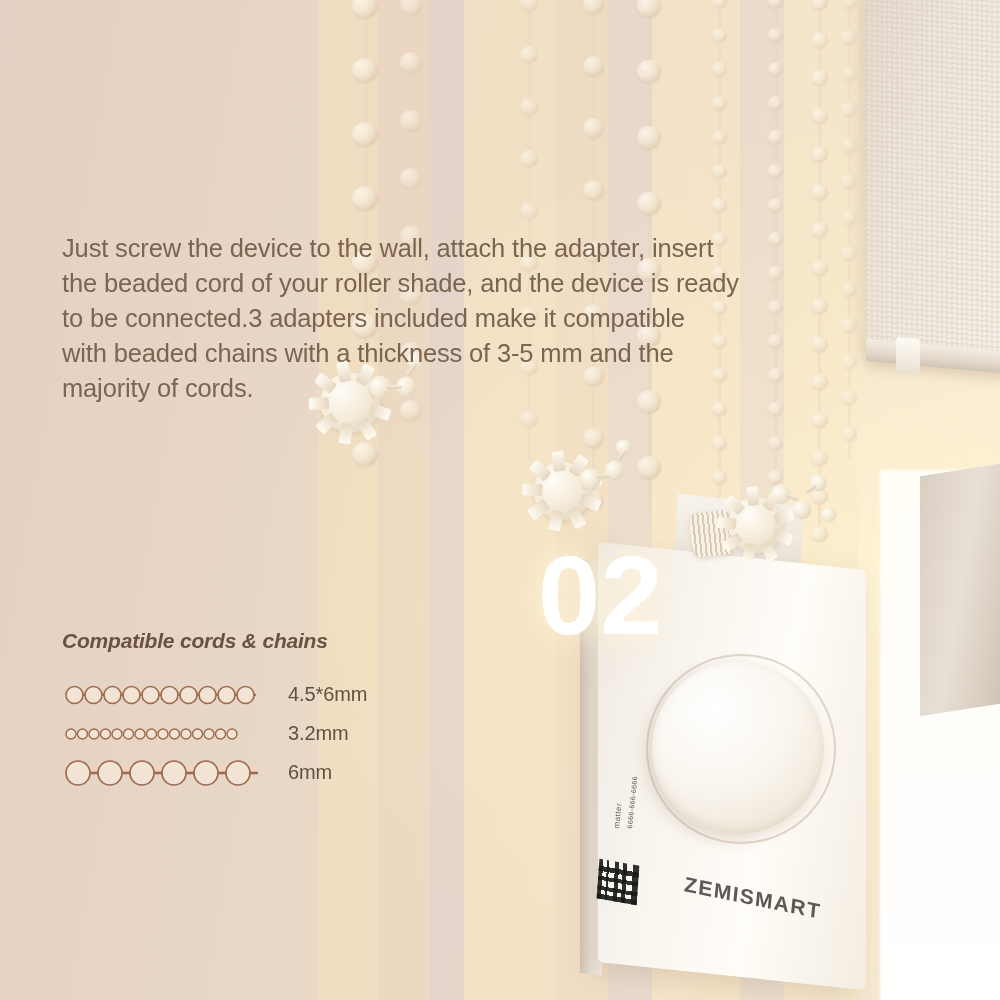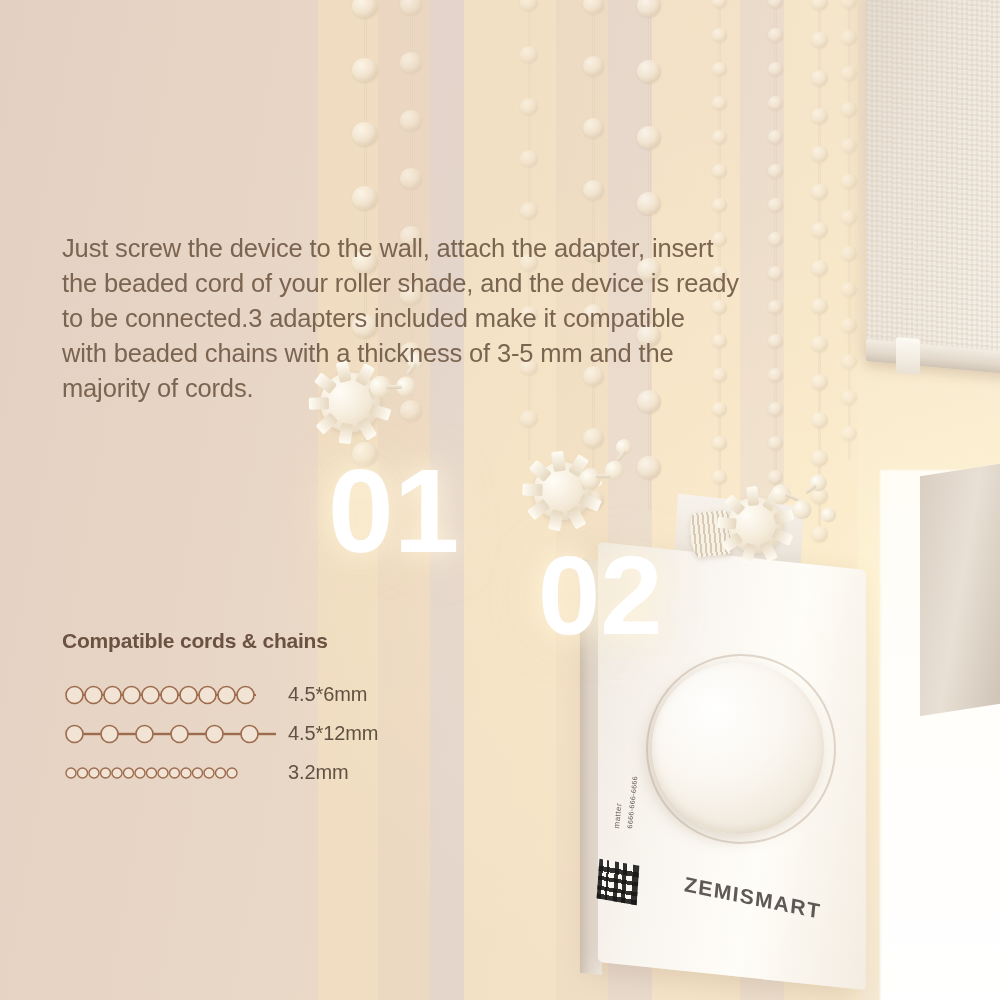--- a/index.html
+++ b/index.html
@@ -179,21 +179,21 @@
     text-shadow: 0 0 26px rgba(255,246,220,.95), 0 0 52px rgba(255,240,205,.7);
   }
   #step-01 { left: 328px; top: 452px; font-size: 118px; }
   #step-02 { left: 538px; top: 540px; font-size: 112px; }
   #step-03 { left: 718px; top: 572px; font-size: 108px; }
 
   
   .legend { position: absolute; left: 62px; top: 629px; width: 400px; }
   .legend-title {
     font-size: 21px; font-weight: 700; color: #6a5140;
-    letter-spacing: -0.2px; margin-bottom: 22px;
+    letter-spacing: -0.2px; margin-bottom: 22px; font-style: italic;
   }
   .legend-row {
     display: flex; align-items: center; height: 39px;
   }
   .chain-art { width: 220px; height: 26px; position: relative; }
   .legend-label {
     font-size: 20px; color: #5f5243; letter-spacing: -0.1px;
     margin-left: 6px;
   }
   .chain-art svg { display: block; }
@@ -422,21 +422,20 @@
       <div class="alink" style="left: 98px; top: 28px; width: 14px; transform: rotate(28deg);"></div>
       <div class="alink" style="left: 118px; top: 22px; width: 13px; transform: rotate(-30deg);"></div>
     </div>
 
   <div class="paragraph">Just screw the device to the wall, attach the adapter, insert
 the beaded cord of your roller shade, and the device is ready
 to be connected.3 adapters included make it compatible
 with beaded chains with a thickness of 3-5 mm and the
 majority of cords.</div>
 
-  <div class="stepnum" id="step-01">01</div>
   <div class="stepnum" id="step-02">02</div>
 
   <div class="legend">
     <div class="legend-title">Compatible cords &amp; chains</div>
     <div id="legend-rows">
         <div class="legend-row">
           <div class="chain-art">
             <svg width="220" height="26" viewBox="0 0 220 26">
               <circle cx="12.5" cy="13" r="8.5" fill="#f2e4d4" stroke="#9d6b4e" stroke-width="1.6"></circle>
               <line x1="21" y1="13" x2="23" y2="13" stroke="#9d6b4e" stroke-width="2"></line>
@@ -458,54 +457,54 @@
               <line x1="173" y1="13" x2="175" y2="13" stroke="#9d6b4e" stroke-width="2"></line>
               <circle cx="183.5" cy="13" r="8.5" fill="#f2e4d4" stroke="#9d6b4e" stroke-width="1.6"></circle>
               <line x1="192" y1="13" x2="194" y2="13" stroke="#9d6b4e" stroke-width="2"></line>
             </svg>
           </div>
           <div class="legend-label">4.5*6mm</div>
         </div>
         <div class="legend-row">
           <div class="chain-art">
             <svg width="220" height="26" viewBox="0 0 220 26">
-              <circle cx="12.5" cy="13" r="8.5" fill="#f2e4d4" stroke="#9d6b4e" stroke-width="1.6"></circle>
-              <line x1="21" y1="13" x2="39" y2="13" stroke="#9d6b4e" stroke-width="2.4"></line>
-              <circle cx="47.5" cy="13" r="8.5" fill="#f2e4d4" stroke="#9d6b4e" stroke-width="1.6"></circle>
-              <line x1="56" y1="13" x2="74" y2="13" stroke="#9d6b4e" stroke-width="2.4"></line>
-              <circle cx="82.5" cy="13" r="8.5" fill="#f2e4d4" stroke="#9d6b4e" stroke-width="1.6"></circle>
-              <line x1="91" y1="13" x2="109" y2="13" stroke="#9d6b4e" stroke-width="2.4"></line>
-              <circle cx="117.5" cy="13" r="8.5" fill="#f2e4d4" stroke="#9d6b4e" stroke-width="1.6"></circle>
-              <line x1="126" y1="13" x2="144" y2="13" stroke="#9d6b4e" stroke-width="2.4"></line>
-              <circle cx="152.5" cy="13" r="8.5" fill="#f2e4d4" stroke="#9d6b4e" stroke-width="1.6"></circle>
-              <line x1="161" y1="13" x2="179" y2="13" stroke="#9d6b4e" stroke-width="2.4"></line>
-              <circle cx="187.5" cy="13" r="8.5" fill="#f2e4d4" stroke="#9d6b4e" stroke-width="1.6"></circle>
-              <line x1="196" y1="13" x2="214" y2="13" stroke="#9d6b4e" stroke-width="2.4"></line>
-            </svg>
-          </div>
-          <div class="legend-label">4.5*12mm</div>
-        </div>
-        <div class="legend-row">
-          <div class="chain-art">
-            <svg width="220" height="26" viewBox="0 0 220 26">
               <circle cx="9" cy="13" r="5" fill="#f2e4d4" stroke="#9d6b4e" stroke-width="1.4"></circle>
               <circle cx="20.5" cy="13" r="5" fill="#f2e4d4" stroke="#9d6b4e" stroke-width="1.4"></circle>
               <circle cx="32" cy="13" r="5" fill="#f2e4d4" stroke="#9d6b4e" stroke-width="1.4"></circle>
               <circle cx="43.5" cy="13" r="5" fill="#f2e4d4" stroke="#9d6b4e" stroke-width="1.4"></circle>
               <circle cx="55" cy="13" r="5" fill="#f2e4d4" stroke="#9d6b4e" stroke-width="1.4"></circle>
               <circle cx="66.5" cy="13" r="5" fill="#f2e4d4" stroke="#9d6b4e" stroke-width="1.4"></circle>
               <circle cx="78" cy="13" r="5" fill="#f2e4d4" stroke="#9d6b4e" stroke-width="1.4"></circle>
               <circle cx="89.5" cy="13" r="5" fill="#f2e4d4" stroke="#9d6b4e" stroke-width="1.4"></circle>
               <circle cx="101" cy="13" r="5" fill="#f2e4d4" stroke="#9d6b4e" stroke-width="1.4"></circle>
               <circle cx="112.5" cy="13" r="5" fill="#f2e4d4" stroke="#9d6b4e" stroke-width="1.4"></circle>
               <circle cx="124" cy="13" r="5" fill="#f2e4d4" stroke="#9d6b4e" stroke-width="1.4"></circle>
               <circle cx="135.5" cy="13" r="5" fill="#f2e4d4" stroke="#9d6b4e" stroke-width="1.4"></circle>
               <circle cx="147" cy="13" r="5" fill="#f2e4d4" stroke="#9d6b4e" stroke-width="1.4"></circle>
               <circle cx="158.5" cy="13" r="5" fill="#f2e4d4" stroke="#9d6b4e" stroke-width="1.4"></circle>
               <circle cx="170" cy="13" r="5" fill="#f2e4d4" stroke="#9d6b4e" stroke-width="1.4"></circle>
             </svg>
           </div>
           <div class="legend-label">3.2mm</div>
         </div>
+        <div class="legend-row">
+          <div class="chain-art">
+            <svg width="220" height="26" viewBox="0 0 220 26">
+              <circle cx="16" cy="13" r="12" fill="#f2e4d4" stroke="#9d6b4e" stroke-width="1.7"></circle>
+              <line x1="28" y1="13" x2="36" y2="13" stroke="#9d6b4e" stroke-width="2.6"></line>
+              <circle cx="48" cy="13" r="12" fill="#f2e4d4" stroke="#9d6b4e" stroke-width="1.7"></circle>
+              <line x1="60" y1="13" x2="68" y2="13" stroke="#9d6b4e" stroke-width="2.6"></line>
+              <circle cx="80" cy="13" r="12" fill="#f2e4d4" stroke="#9d6b4e" stroke-width="1.7"></circle>
+              <line x1="92" y1="13" x2="100" y2="13" stroke="#9d6b4e" stroke-width="2.6"></line>
+              <circle cx="112" cy="13" r="12" fill="#f2e4d4" stroke="#9d6b4e" stroke-width="1.7"></circle>
+              <line x1="124" y1="13" x2="132" y2="13" stroke="#9d6b4e" stroke-width="2.6"></line>
+              <circle cx="144" cy="13" r="12" fill="#f2e4d4" stroke="#9d6b4e" stroke-width="1.7"></circle>
+              <line x1="156" y1="13" x2="164" y2="13" stroke="#9d6b4e" stroke-width="2.6"></line>
+              <circle cx="176" cy="13" r="12" fill="#f2e4d4" stroke="#9d6b4e" stroke-width="1.7"></circle>
+              <line x1="188" y1="13" x2="196" y2="13" stroke="#9d6b4e" stroke-width="2.6"></line>
+            </svg>
+          </div>
+          <div class="legend-label">6mm</div>
+        </div>
       </div>
   </div>
 
 </div>
 
 </body></html>

